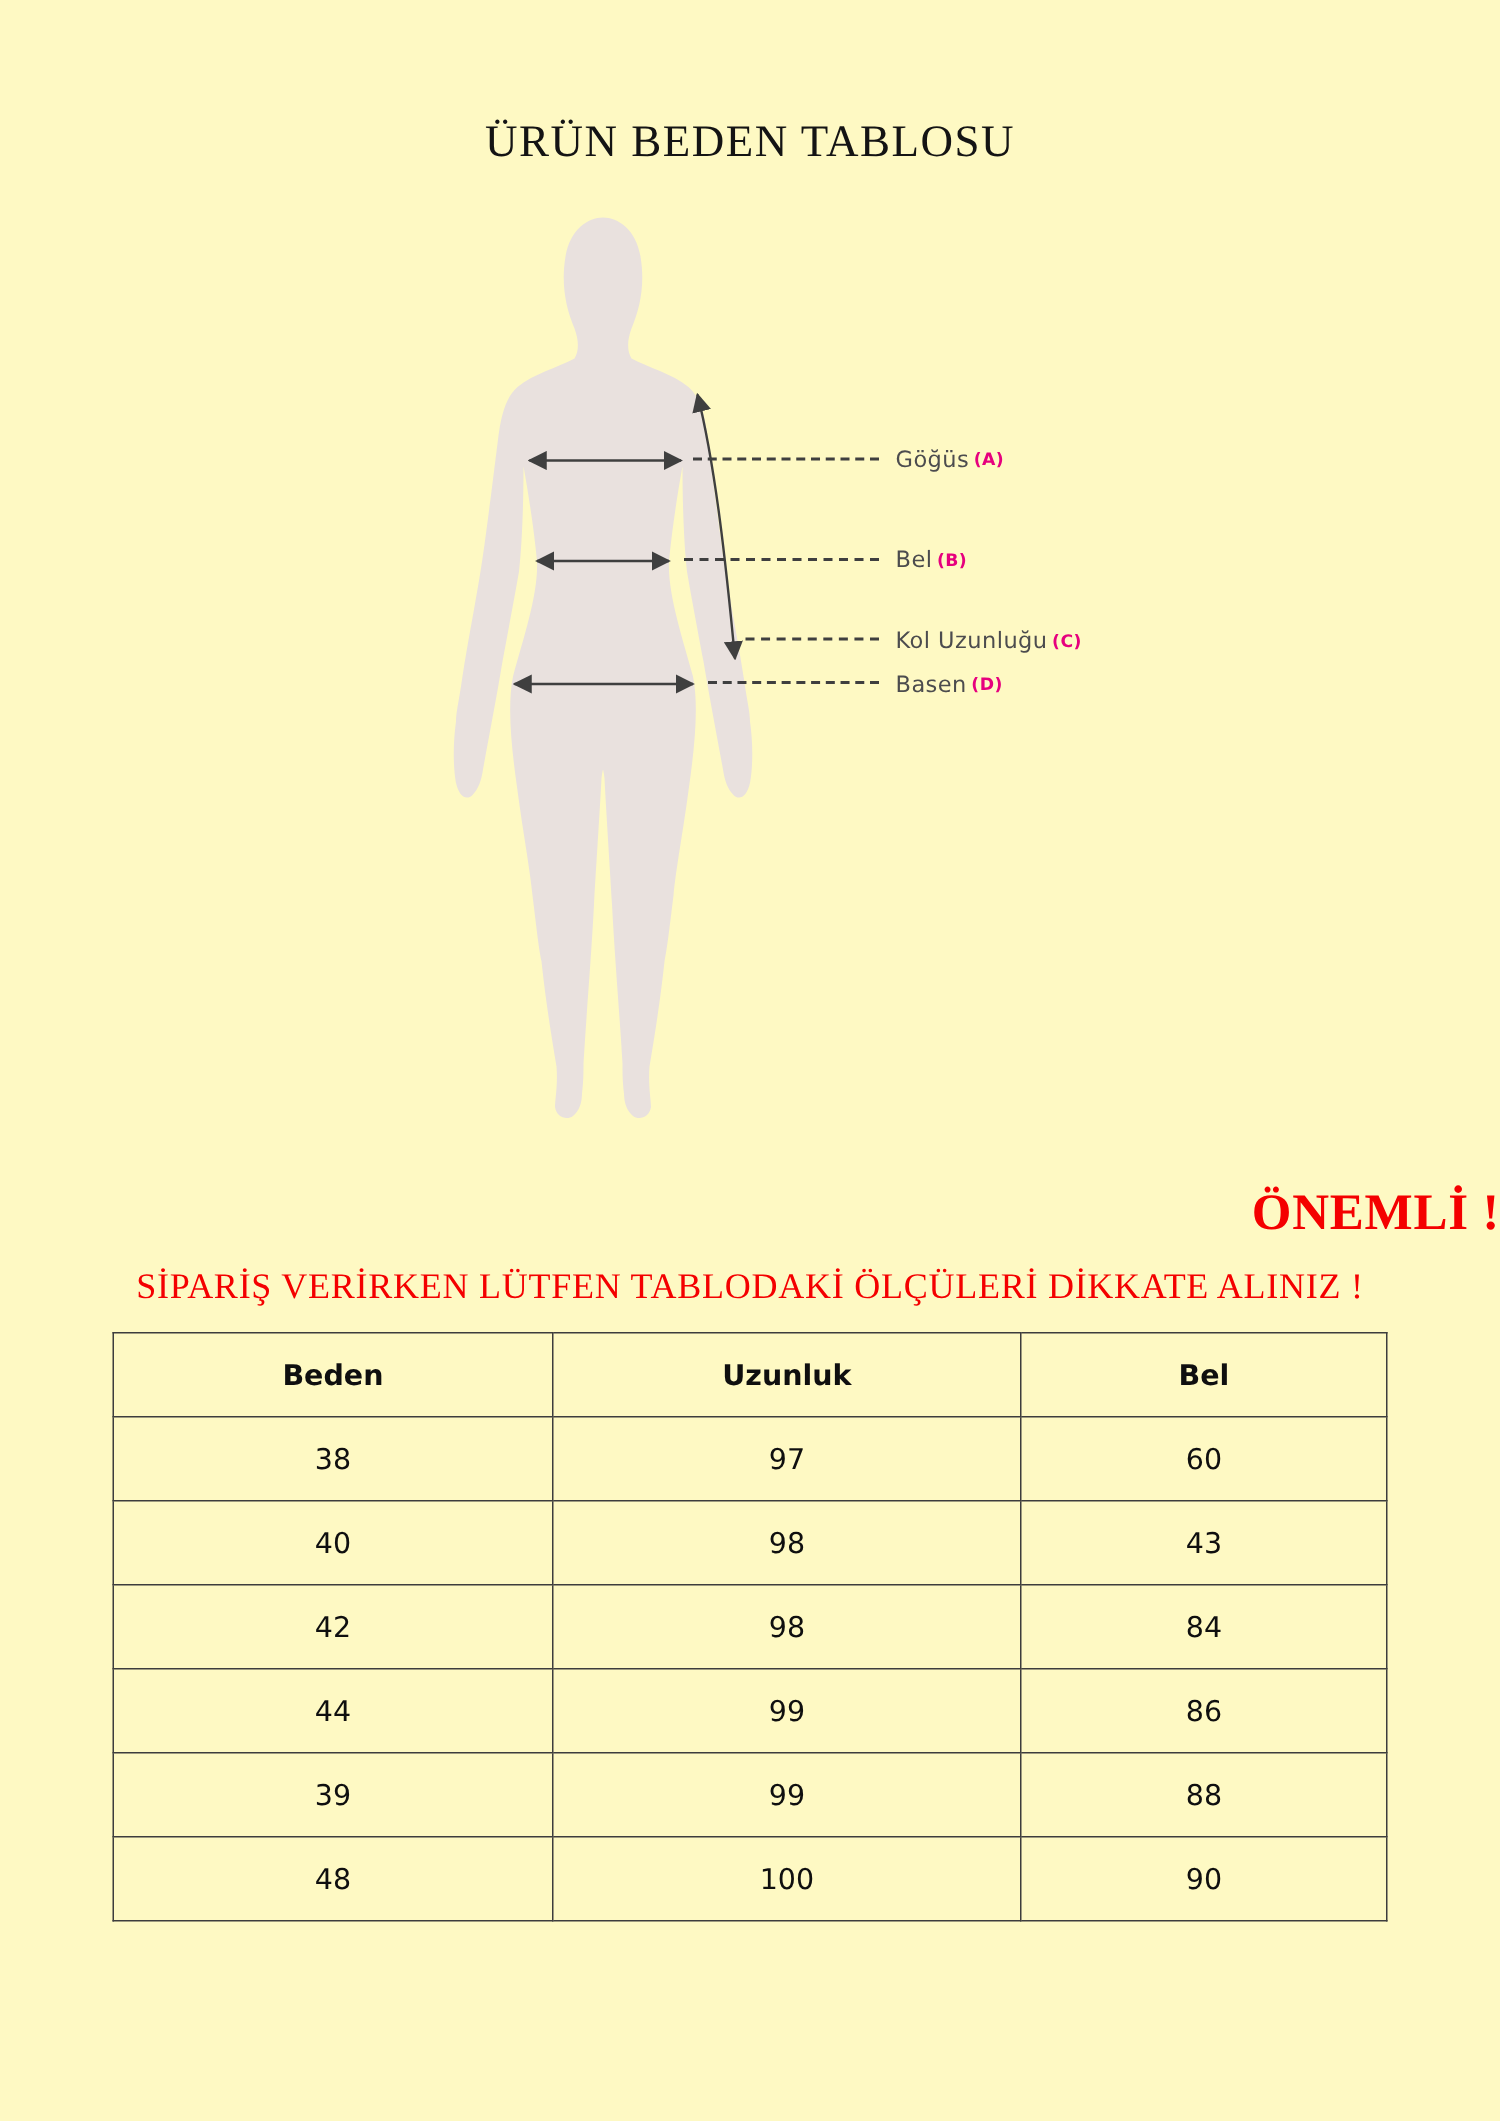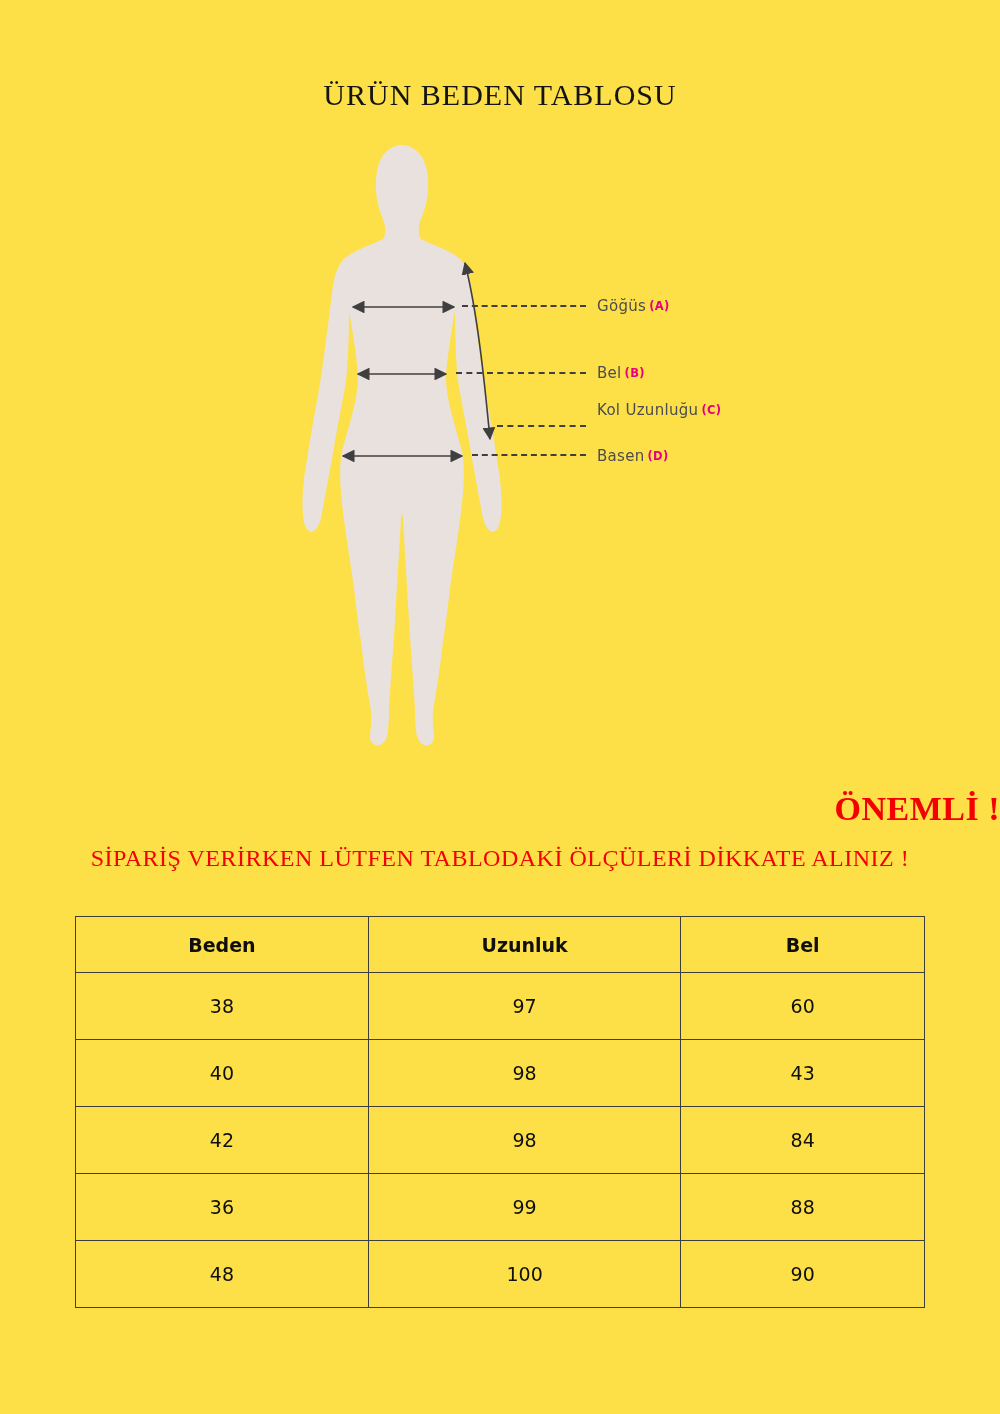--- a/index.html
+++ b/index.html
@@ -1,17 +1,17 @@
 <!DOCTYPE html>
 <html style="--accent-red: #f40000; --code-pink: #e6007e; --silhouette-fill: #e9e1de;"><head>
 <meta charset="utf-8">
 <style>
   html, body { margin:0; padding:0; background:#ffffff; }
   .page {
-    position:relative; width:1000px; height:1414px; background:#fde047;
+    position:relative; width:1000px; height:1414px; background:#fef9c3;
     font-family:"DejaVu Sans", sans-serif; overflow:hidden;
   }
   .page-title {
     position:absolute; top:78px; left:0; width:100%; margin:0;
     text-align:center; font-family:"Liberation Serif", serif;
     font-size:30px; font-weight:500; letter-spacing:1px; color:#141414;
   }
   .silhouette-svg { position:absolute; left:252px; top:140px; width:300px; height:612px; }
   .sil { fill: var(--silhouette-fill, #e9e1de); stroke:none; }
   .dash { position:absolute; height:0; border-top:2px dashed #3f3f3f; }
@@ -27,21 +27,21 @@
     position:absolute; top:790px; left:0; width:100%; text-align:right;
     font-family:"Liberation Serif", serif; font-weight:bold; font-size:34px;
     color: var(--accent-red, #f40000); letter-spacing:0.5px;
   }
   .notice-sub {
     position:absolute; top:845px; left:0; width:100%; text-align:center;
     font-family:"Liberation Serif", serif; font-weight:normal; font-size:24px;
     color: var(--accent-red, #f40000); letter-spacing:0.5px;
   }
   .size-table {
-    position:absolute; left:75px; top:916px; width:850px; height:392px;
+    position:absolute; left:75px; top:888px; width:850px; height:392px;
     border-collapse:collapse; table-layout:fixed;
   }
   .size-table th, .size-table td {
     border:1px solid #3d3d3d; text-align:center; vertical-align:middle;
     font-size:19px; color:#0f0f0f; padding:0; height:55px;
     font-family:"DejaVu Sans", sans-serif;
   }
   .size-table th { font-weight:bold; }
 </style>
 </head>
@@ -124,21 +124,21 @@
   <div class="dash" style="left:456px; top:372px; width:130px;"></div>
   <div class="dash" style="left:497px; top:425px; width:89px;"></div>
   <div class="dash" style="left:472px; top:454px; width:114px;"></div>
 
   <div class="m-label" style="top:297px;">
     <span>Göğüs</span><span class="m-code">(A)</span>
   </div>
   <div class="m-label" style="top:364px;">
     <span>Bel</span><span class="m-code">(B)</span>
   </div>
-  <div class="m-label" style="top:401px;">
+  <div class="m-label" style="top:418px;">
     <span>Kol Uzunluğu</span><span class="m-code">(C)</span>
   </div>
   <div class="m-label" style="top:447px;">
     <span>Basen</span><span class="m-code">(D)</span>
   </div>
 
   <div class="notice-title">ÖNEMLİ !</div>
   <div class="notice-sub">SİPARİŞ VERİRKEN LÜTFEN TABLODAKİ ÖLÇÜLERİ DİKKATE ALINIZ !</div>
 
   <table class="size-table">
@@ -164,21 +164,26 @@
         <td>40</td>
         <td>98</td>
         <td>43</td>
       </tr>
       <tr>
         <td>42</td>
         <td>98</td>
         <td>84</td>
       </tr>
       <tr>
-        <td>36</td>
+        <td>44</td>
+        <td>99</td>
+        <td>86</td>
+      </tr>
+      <tr>
+        <td>39</td>
         <td>99</td>
         <td>88</td>
       </tr>
       <tr>
         <td>48</td>
         <td>100</td>
         <td>90</td>
       </tr>
     </tbody>
   </table>

